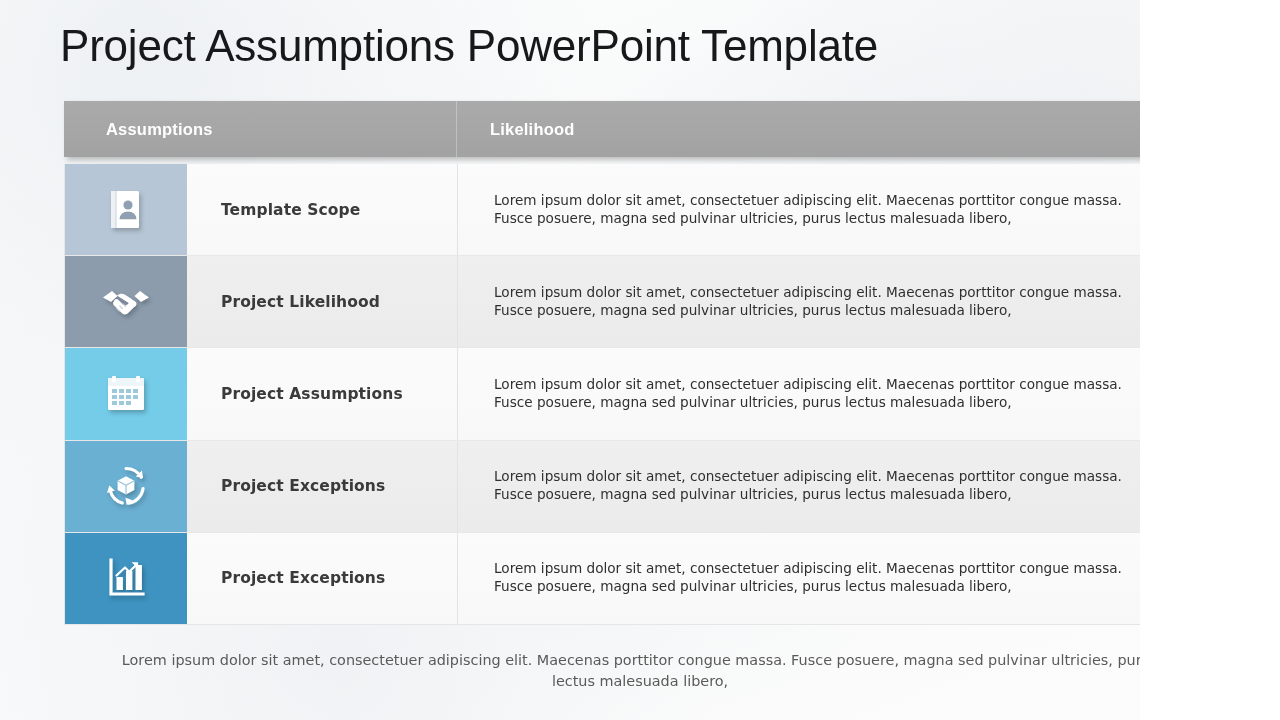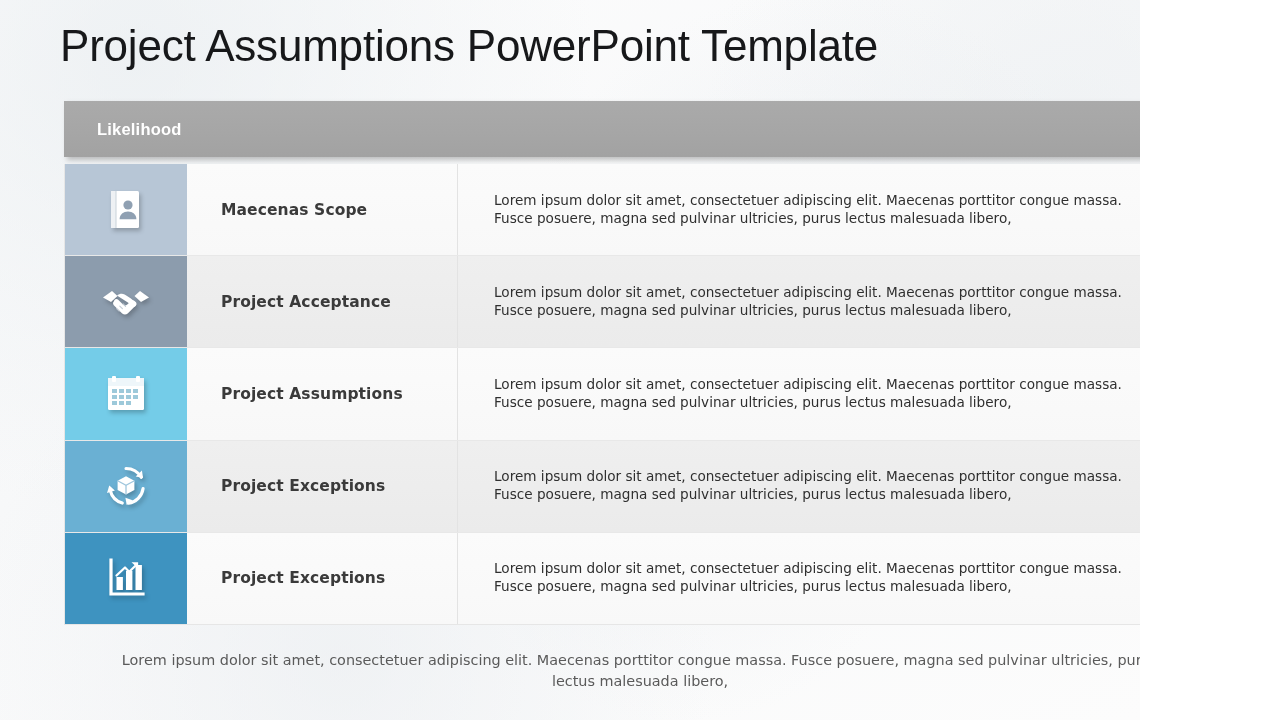--- a/index.html
+++ b/index.html
@@ -155,56 +155,57 @@
   }
 </style>
 </head>
 <body>
 
 <div class="slide">
 
   <div class="title">Project Assumptions PowerPoint Template</div>
 
   <div class="table-header">
+    <div class="th th-assumptions">Assumptions</div>
     <div class="th th-likelihood">Likelihood</div>
   </div>
 
   <div class="table-body">
 
     <div class="row odd">
       <div class="icon-cell" style="background:#b7c6d6;">
         <span>
           <svg class="icon-glow" width="40" height="42" viewBox="0 0 40 42" aria-hidden="true">
             <rect x="5" y="2" width="28" height="37" rx="1.5" fill="#ffffff"></rect>
             <rect x="5" y="2" width="5" height="37" fill="#eef1f4"></rect>
             <line x1="10" y1="2" x2="10" y2="39" stroke="#c9d2da" stroke-width="1"></line>
             <circle cx="22" cy="16" r="4.6" fill="#8fa0b2"></circle>
             <path d="M13.6 30.2c0-4.7 3.8-7.6 8.4-7.6s8.4 2.9 8.4 7.6z" fill="#8fa0b2"></path>
           </svg>
         </span>
       </div>
-      <div class="label-cell">Maecenas Scope</div>
+      <div class="label-cell">Template Scope</div>
       <div class="desc-cell">
         <div class="desc-text">Lorem ipsum  dolor sit  amet, consectetuer adipiscing  elit.  Maecenas porttitor congue massa. Fusce posuere, magna sed pulvinar  ultricies,  purus lectus malesuada libero,</div>
       </div>
     </div>
 
     <div class="row even">
       <div class="icon-cell" style="background:#8c9cad;">
         <span>
           <svg class="icon-glow" width="52" height="36" viewBox="0 0 52 36" aria-hidden="true">
             <path d="M3 13.5 L12 7 L17.5 12 L11 18 Z" fill="#ffffff"></path>
             <path d="M49 13.5 L40 7 L34.5 12 L41 18 Z" fill="#ffffff"></path>
             <path d="M17 11.5c2.4-1.8 5.2-2.2 7.6-1 2.2 1.1 4.4 2.6 6.3 4 1.6 1.2 3.1 2.6 4.6 4.1 1.1 1.1 1 2.7-.2 3.6-1.1.8-2.5.7-3.5-.3l-2.4-2.3" fill="#ffffff"></path>
             <path d="M13.8 17.6c-1 1-1 2.6 0 3.6l8.4 8.2c1.6 1.5 4 1.5 5.5 0l8-7.8c1-1 1-2.6 0-3.6l-1.2-1.1c-1-1-2.5-1-3.5 0l-4 3.8c-1.1 1-2.8 1-3.8 0l-5-4.9c-1-1-2.6-1-3.6 0z" fill="#ffffff"></path>
             <path d="M16.6 24.6l2.6 2.5M19.8 22.1l2.6 2.6M23.1 19.8l2.5 2.5" stroke="#c2cbd4" stroke-width="1.1" stroke-linecap="round" fill="none"></path>
           </svg>
         </span>
       </div>
-      <div class="label-cell">Project Acceptance</div>
+      <div class="label-cell">Project Likelihood</div>
       <div class="desc-cell">
         <div class="desc-text">Lorem ipsum  dolor sit  amet, consectetuer adipiscing  elit.  Maecenas porttitor congue massa. Fusce posuere, magna sed pulvinar  ultricies,  purus lectus malesuada libero,</div>
       </div>
     </div>
 
     <div class="row odd">
       <div class="icon-cell" style="background:#74cce8;">
         <span>
           <svg class="icon-glow" width="42" height="40" viewBox="0 0 42 40" aria-hidden="true">
             <rect x="3" y="4" width="36" height="32" rx="1.5" fill="#ffffff"></rect>

